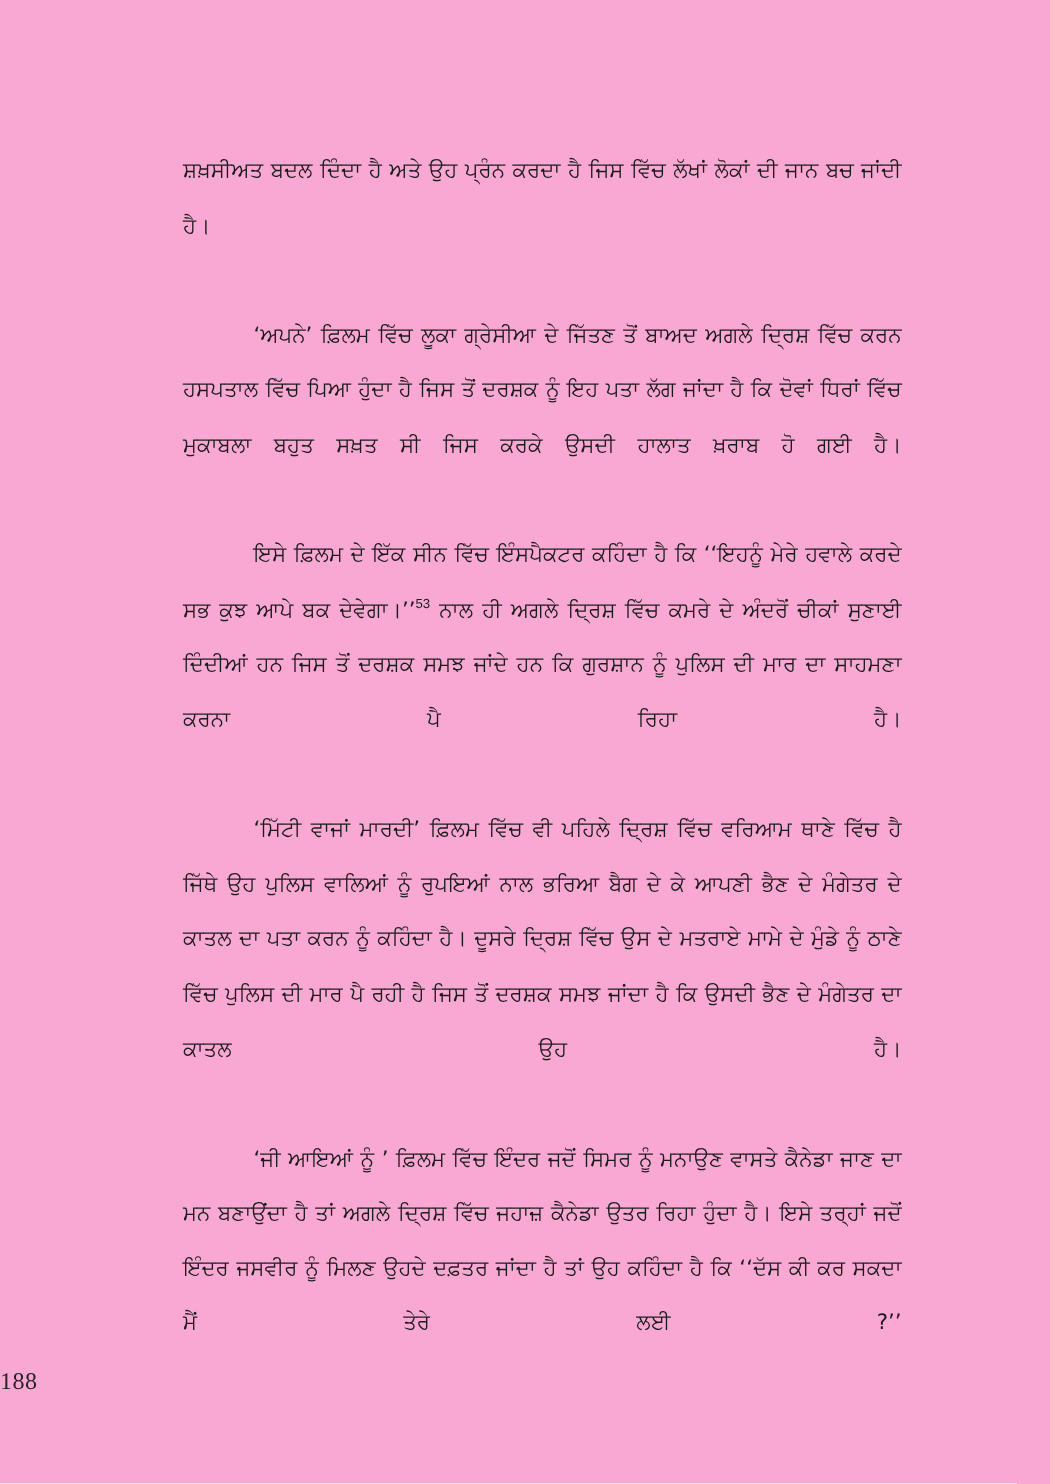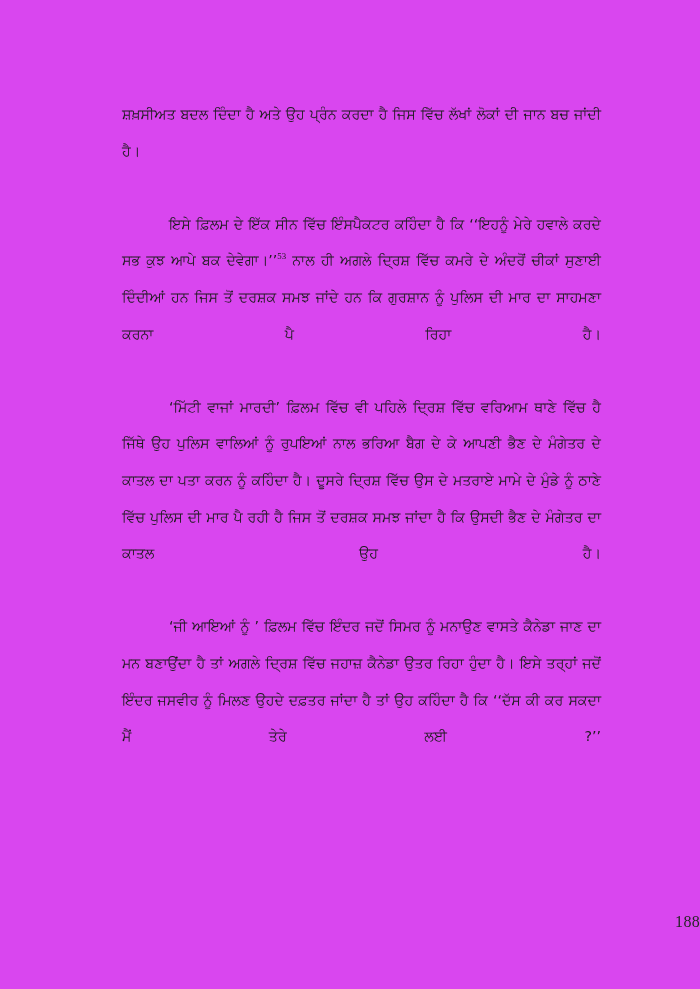--- a/index.html
+++ b/index.html
@@ -10,21 +10,21 @@
   }
 
   body {
     font-family: "DejaVu Sans", "Liberation Sans", sans-serif;
   }
 
   .page {
     position: relative;
     width: 700px;
     height: 989px;
-    background: #d946ef;
+    background: #f9a8d4;
     overflow: hidden;
     box-sizing: border-box;
   }
 
   .text-block {
     position: absolute;
     left: 122px;
     top: 96px;
     width: 479px;
   }
@@ -51,44 +51,45 @@
   .para::after {
     content: "";
     display: inline-block;
     width: 100%;
   }
 
   sup.fn {
     font-size: 0.62em;
     vertical-align: super;
     line-height: 0;
-    font-family: Liberation Serif, serif;
+    font-family: Liberation Sans, sans-serif;
   }
 
   .folio {
     position: absolute;
     left: 0;
     top: 913px;
     width: 700px;
-    text-align: right;
+    text-align: left;
     font-family: "Liberation Serif", "DejaVu Serif", serif;
     font-size: 16px;
     color: #262626;
     letter-spacing: 0.3px;
   }
 </style>
 </head>
 <body>
 
 <div class="page">
 
   <div class="text-block">
 
     <p class="para">ਸ਼ਖ਼ਸੀਅਤ ਬਦਲ ਦਿੰਦਾ ਹੈ ਅਤੇ ਉਹ ਪ੍ਰੰਨ ਕਰਦਾ ਹੈ ਜਿਸ ਵਿੱਚ ਲੱਖਾਂ ਲੋਕਾਂ ਦੀ ਜਾਨ ਬਚ ਜਾਂਦੀ ਹੈ।</p>
 
+    <p class="para indented">‘ਅਪਨੇ’ ਫ਼ਿਲਮ ਵਿੱਚ ਲੂਕਾ ਗ੍ਰੇਸੀਆ ਦੇ ਜਿੱਤਣ ਤੋਂ ਬਾਅਦ ਅਗਲੇ ਦ੍ਰਿਸ਼ ਵਿੱਚ ਕਰਨ ਹਸਪਤਾਲ ਵਿੱਚ ਪਿਆ ਹੁੰਦਾ ਹੈ ਜਿਸ ਤੋਂ ਦਰਸ਼ਕ ਨੂੰ ਇਹ ਪਤਾ ਲੱਗ ਜਾਂਦਾ ਹੈ ਕਿ ਦੋਵਾਂ ਧਿਰਾਂ ਵਿੱਚ ਮੁਕਾਬਲਾ ਬਹੁਤ ਸਖ਼ਤ ਸੀ ਜਿਸ ਕਰਕੇ ਉਸਦੀ ਹਾਲਾਤ ਖ਼ਰਾਬ ਹੋ ਗਈ ਹੈ।</p>
 
 
     <p class="para indented"><span>ਇਸੇ ਫ਼ਿਲਮ ਦੇ ਇੱਕ ਸੀਨ ਵਿੱਚ ਇੰਸਪੈਕਟਰ ਕਹਿੰਦਾ ਹੈ ਕਿ ‘‘ਇਹਨੂੰ ਮੇਰੇ ਹਵਾਲੇ ਕਰਦੇ ਸਭ ਕੁਝ ਆਪੇ ਬਕ ਦੇਵੇਗਾ।’’</span><sup class="fn">53</sup><span> ਨਾਲ ਹੀ ਅਗਲੇ ਦ੍ਰਿਸ਼ ਵਿੱਚ ਕਮਰੇ ਦੇ ਅੰਦਰੋਂ ਚੀਕਾਂ ਸੁਣਾਈ ਦਿੰਦੀਆਂ ਹਨ ਜਿਸ ਤੋਂ ਦਰਸ਼ਕ ਸਮਝ ਜਾਂਦੇ ਹਨ ਕਿ ਗੁਰਸ਼ਾਨ ਨੂੰ ਪੁਲਿਸ ਦੀ ਮਾਰ ਦਾ ਸਾਹਮਣਾ ਕਰਨਾ ਪੈ ਰਿਹਾ ਹੈ।</span></p>
 
     <p class="para indented">‘ਮਿੱਟੀ ਵਾਜਾਂ ਮਾਰਦੀ’ ਫ਼ਿਲਮ ਵਿੱਚ ਵੀ ਪਹਿਲੇ ਦ੍ਰਿਸ਼ ਵਿੱਚ ਵਰਿਆਮ ਥਾਣੇ ਵਿੱਚ ਹੈ ਜਿੱਥੇ ਉਹ ਪੁਲਿਸ ਵਾਲਿਆਂ ਨੂੰ ਰੁਪਇਆਂ ਨਾਲ ਭਰਿਆ ਬੈਗ ਦੇ ਕੇ ਆਪਣੀ ਭੈਣ ਦੇ ਮੰਗੇਤਰ ਦੇ ਕਾਤਲ ਦਾ ਪਤਾ ਕਰਨ ਨੂੰ ਕਹਿੰਦਾ ਹੈ।  ਦੂਸਰੇ ਦ੍ਰਿਸ਼ ਵਿੱਚ ਉਸ ਦੇ ਮਤਰਾਏ ਮਾਮੇ ਦੇ ਮੁੰਡੇ ਨੂੰ ਠਾਣੇ ਵਿੱਚ ਪੁਲਿਸ ਦੀ ਮਾਰ ਪੈ ਰਹੀ ਹੈ ਜਿਸ ਤੋਂ ਦਰਸ਼ਕ ਸਮਝ ਜਾਂਦਾ ਹੈ ਕਿ ਉਸਦੀ ਭੈਣ ਦੇ ਮੰਗੇਤਰ ਦਾ ਕਾਤਲ ਉਹ ਹੈ।</p>
 
     <p class="para indented"><span>‘ਜੀ ਆਇਆਂ ਨੂੰ ’ ਫ਼ਿਲਮ ਵਿੱਚ ਇੰਦਰ ਜਦੋਂ ਸਿਮਰ ਨੂੰ ਮਨਾਉਣ ਵਾਸਤੇ ਕੈਨੇਡਾ ਜਾਣ ਦਾ ਮਨ ਬਣਾਉਂਦਾ ਹੈ ਤਾਂ ਅਗਲੇ ਦ੍ਰਿਸ਼ ਵਿੱਚ ਜਹਾਜ਼ ਕੈਨੇਡਾ ਉਤਰ ਰਿਹਾ ਹੁੰਦਾ ਹੈ।  ਇਸੇ ਤਰ੍ਹਾਂ ਜਦੋਂ ਇੰਦਰ ਜਸਵੀਰ ਨੂੰ ਮਿਲਣ ਉਹਦੇ ਦਫ਼ਤਰ ਜਾਂਦਾ ਹੈ ਤਾਂ ਉਹ ਕਹਿੰਦਾ ਹੈ ਕਿ ‘‘ਦੱਸ ਕੀ ਕਰ ਸਕਦਾ ਮੈਂ ਤੇਰੇ ਲਈ ?’’</span></p>
 
   </div>
 

